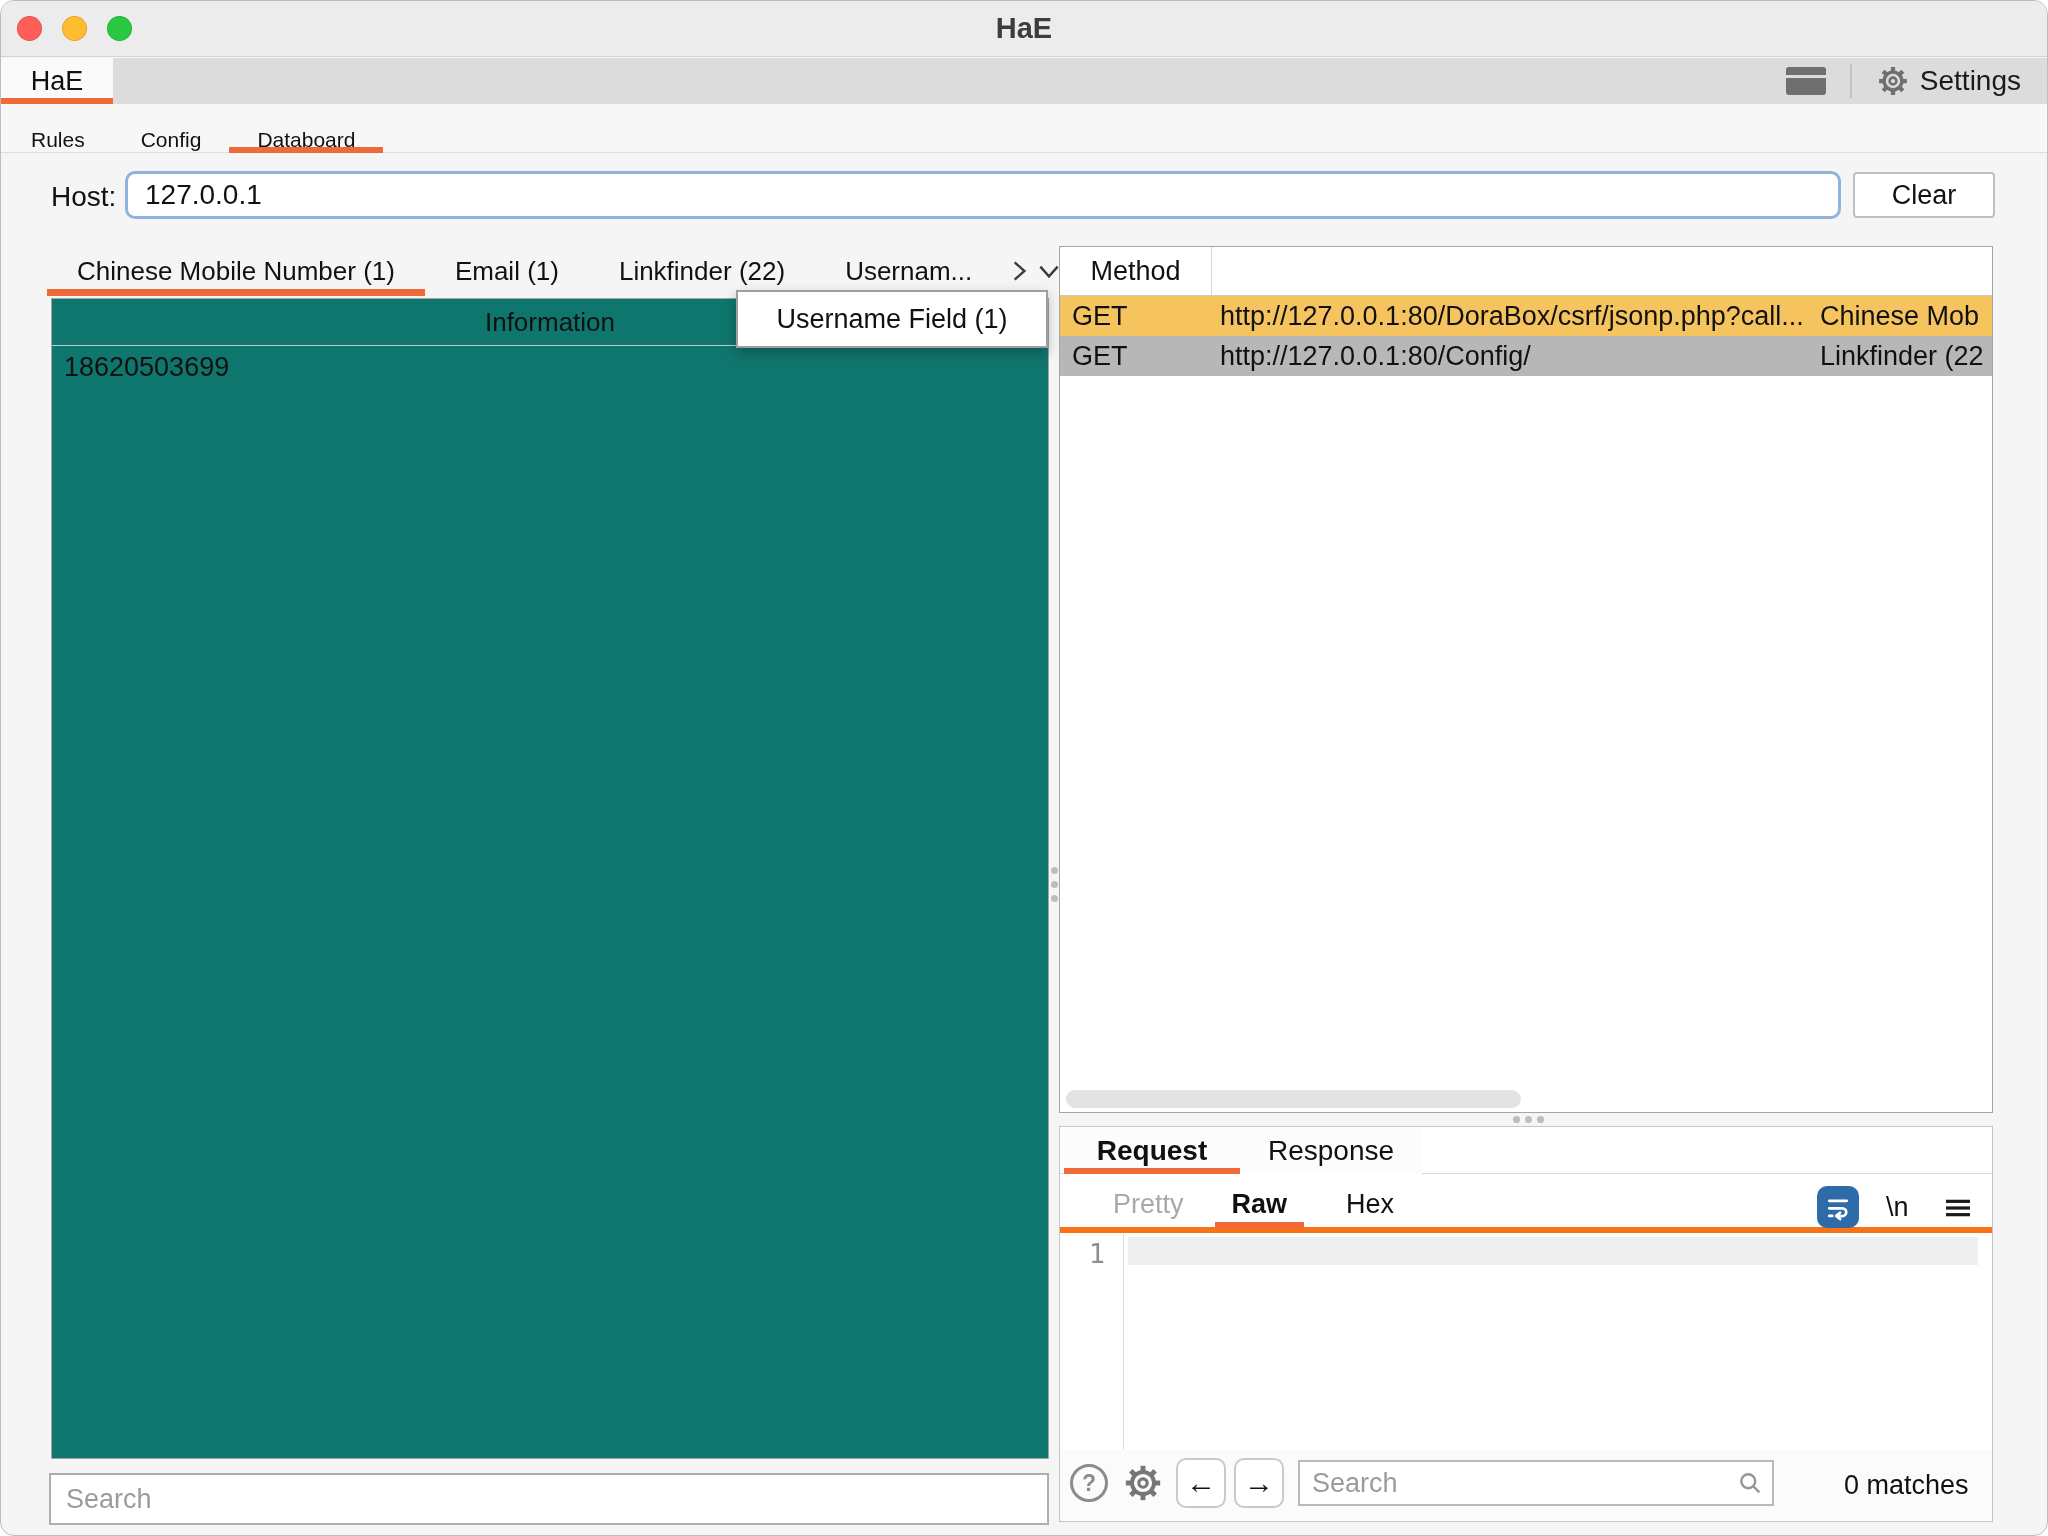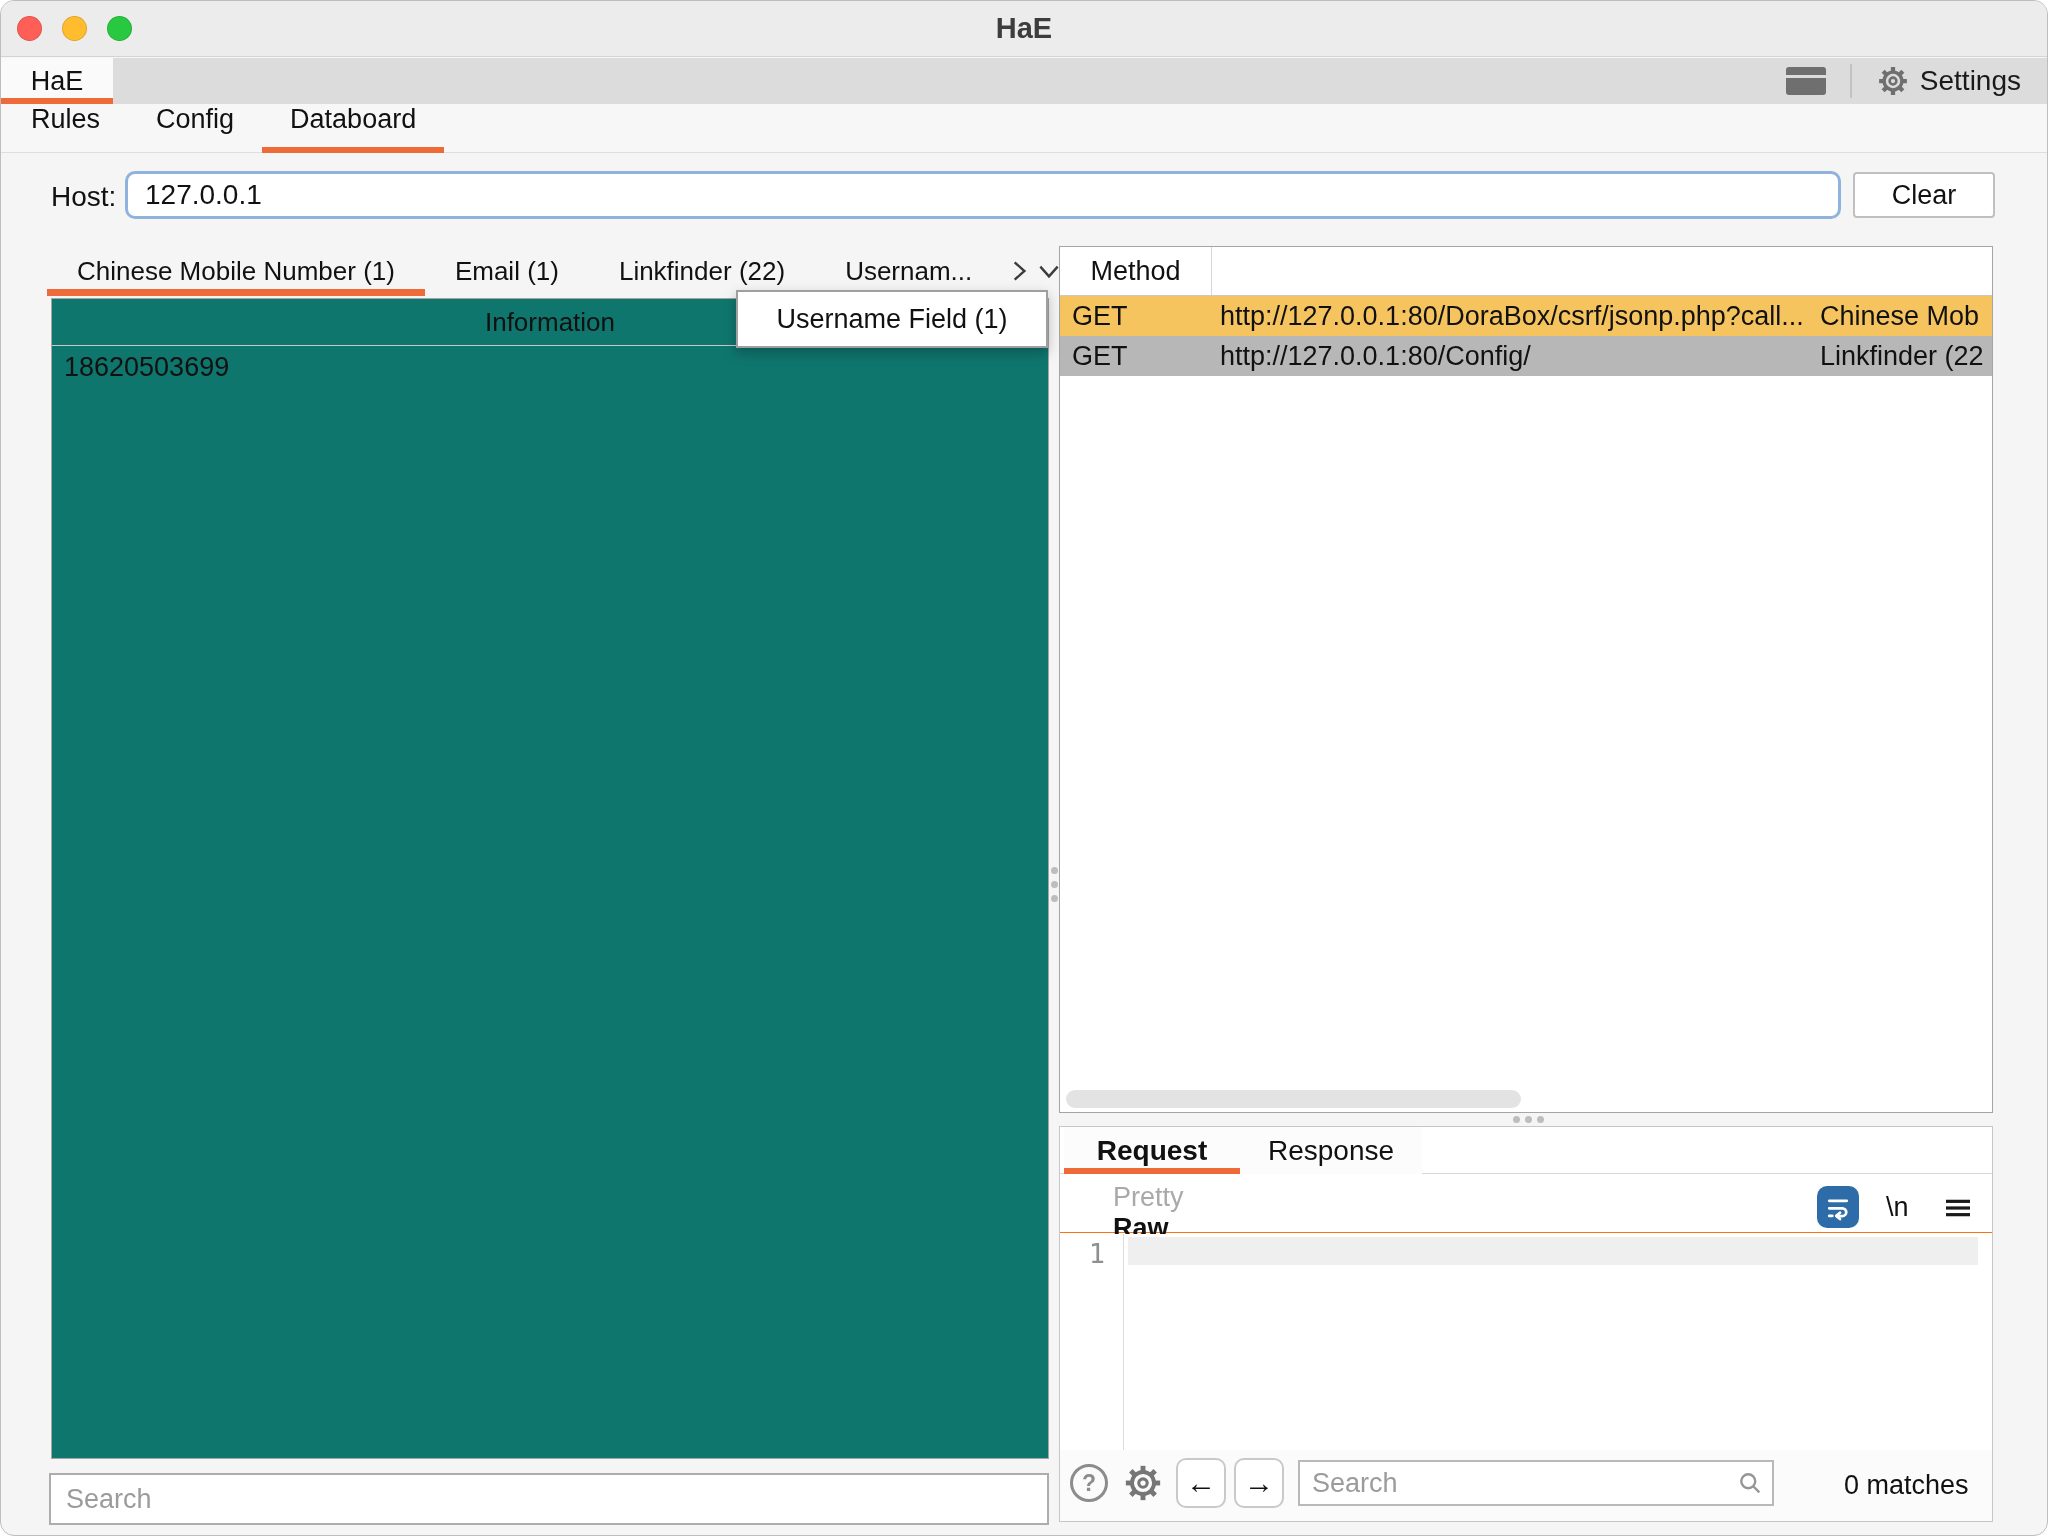--- a/index.html
+++ b/index.html
@@ -26,21 +26,21 @@
   .ext-right { position:absolute; right:26px; top:0; height:46px; display:flex; align-items:center; gap:24px; }
   .panel-icon { width:40px; height:28px; background:#6f6f6f; border-radius:3px; position:relative; }
   .panel-icon::after { content:""; position:absolute; left:0; top:8px; width:100%; height:3px; background:#dcdcdc; }
   .vdiv { width:2px; height:34px; background:#c2c2c2; }
   .settings { display:flex; align-items:center; gap:10px; font-size:28px; color:#1a1a1a; cursor:default; }
   .gear { color:#6f6f6f; }
 
   
   .subbar { position:absolute; left:0; top:103px; width:100%; height:49px; background:#f7f7f7;
             border-bottom:1px solid #dedede; display:flex; padding-left:2px; }
-  .subtab { padding:0 28px; display:flex; align-items:flex-start; font-size:27px; position:relative; height:100%; }
+  .subtab { padding:0 28px; display:flex; align-items:flex-end; font-size:21px; position:relative; height:100%; }
   .subtab.active::after { content:""; position:absolute; left:0; right:0; bottom:-1px; height:6px; background:#ee6a38; }
 
   
   .hostrow { position:absolute; left:0; top:168px; width:100%; height:58px; }
   .hostlabel { position:absolute; left:50px; top:12px; font-size:28px; }
   .hostinput { position:absolute; left:124px; top:2px; width:1716px; height:48px;
                border:3px solid #8fb3dd; border-radius:10px; background:#fff;
                font-size:28px; padding:0 17px; color:#111; outline:none;
                font-family:"Liberation Sans","DejaVu Sans",sans-serif; }
   .clearbtn { position:absolute; left:1852px; top:3px; width:142px; height:46px;
@@ -90,21 +90,21 @@
   .rbottom { position:absolute; left:1058px; top:1125px; width:934px; height:396px;
              background:#fff; border:1px solid #c6c6c6; }
   .msgtabs { position:relative; height:47px; border-bottom:1px solid #d9d9d9; }
   .msgtab { position:absolute; top:0; height:47px; display:flex; align-items:center; justify-content:center;
             background:#fcfcfc; font-size:28px; }
   .msgtab.request { left:4px; width:176px; font-weight:600; }
   .msgtab.request::after { content:""; position:absolute; left:0; right:0; bottom:0; height:6px; background:#ee6a38; }
   .msgtab.response { left:180px; width:182px; }
 
   .viewtabs { position:absolute; left:0; top:55px; width:100%; height:51px; background:#fff;
-              border-bottom:1px solid #f97316; display:flex; padding-left:36px;flex-direction:column; }
+              border-bottom:6px solid #f97316; display:flex; align-items:center; padding-left:36px; }
   .vtab { padding:0 17px; height:100%; display:flex; align-items:center; position:relative; font-size:27px; }
   .vtab.pretty { color:#a9a9a9; margin-right:14px; }
   .vtab.raw { font-weight:600; margin-right:25px; }
   .vtab.raw::after { content:""; position:absolute; left:0; right:0; bottom:-1px; height:6px; background:#ee6a38; }
   .wrapbtn { position:absolute; left:757px; top:59px; width:42px; height:42px; border-radius:10px;
              background:#2d6ca8; display:flex; align-items:center; justify-content:center; }
   .nlbtn { position:absolute; left:826px; top:55px; height:51px; display:flex; align-items:center; font-size:27px; }
   .menubtn { position:absolute; left:880px; top:63px; width:36px; height:36px; display:flex;
              align-items:center; justify-content:center; color:#1a1a1a; }
 

